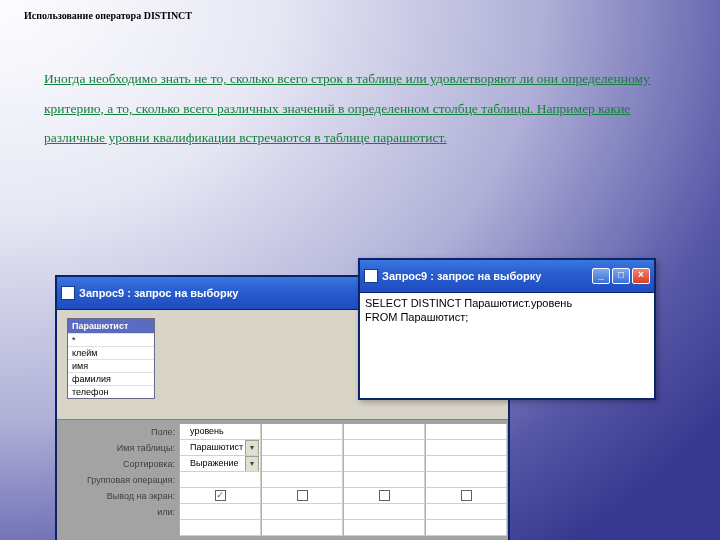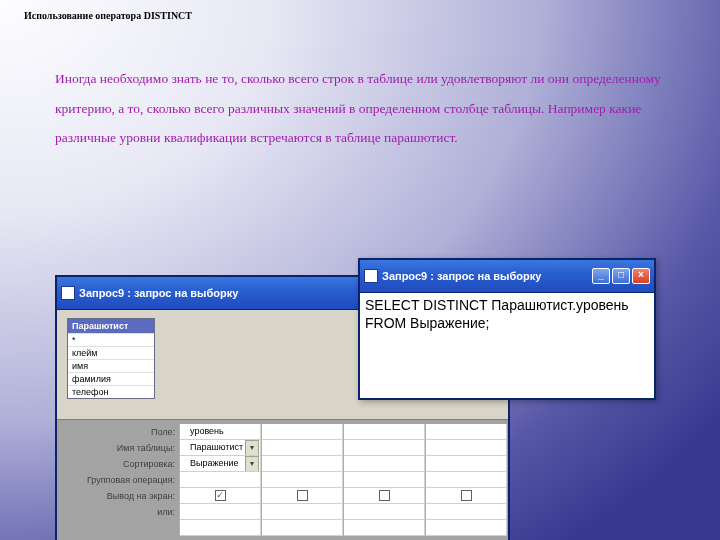--- a/index.html
+++ b/index.html
@@ -15,26 +15,27 @@
   .heading {
     position: absolute;
     left: 24px;
     top: 10px;
     font-weight: bold;
     font-size: 10px;
     color: #000;
   }
   .body-text {
     position: absolute;
-    left: 55px;
+    left: 44px;
     top: 64px;
     width: 632px;
     font-size: 13.5px;
     line-height: 2.2;
-    color: #a21caf;
+    color: #15803d;
+    text-decoration: underline;
   }
   
   .win1 {
     position: absolute;
     left: 55px;
     top: 275px;
     width: 455px;
     background: #ece9d8;
     border: 2px solid #0a246a;
     font-family: Tahoma, Arial, sans-serif;
@@ -172,21 +173,21 @@
     border: 2px solid #0a246a;
     font-family: Tahoma, Arial, sans-serif;
     font-size: 10px;
     box-shadow: 2px 2px 6px rgba(0,0,0,0.3);
   }
   .win2 .sqlbody {
     height: 105px;
     background: #fff;
     padding: 3px 5px;
     font-family: Arial, sans-serif;
-    font-size: 14px;
+    font-size: 11px;
     color: #000;
     line-height: 1.3;
   }
 </style>
 </head>
 <body>
 
 <div class="heading">Использование оператора DISTINCT</div>
 <div class="body-text">Иногда необходимо знать не то, сколько всего строк в таблице или удовлетворяют ли они определенному критерию, а то, сколько всего различных значений в определенном столбце таблицы. Например какие различные уровни квалификации встречаются в таблице парашютист.</div>
 
@@ -262,15 +263,15 @@
     <span class="icon"></span>
     <span>Запрос9 : запрос на выборку</span>
     <div class="btns">
       <div class="wbtn">_</div>
       <div class="wbtn">□</div>
       <div class="wbtn close">×</div>
     </div>
   </div>
   <div class="sqlbody">
     <div>SELECT DISTINCT Парашютист.уровень</div>
-    <div>FROM Выражение;</div>
+    <div>FROM Парашютист;</div>
   </div>
 </div>
 
 </body></html>

